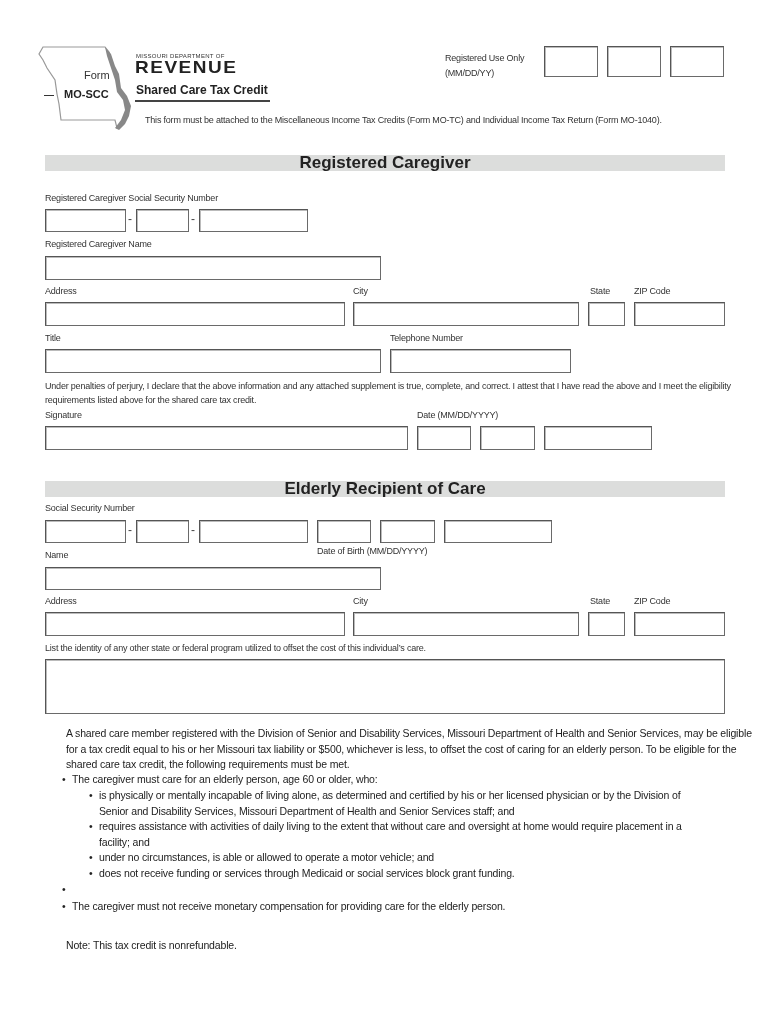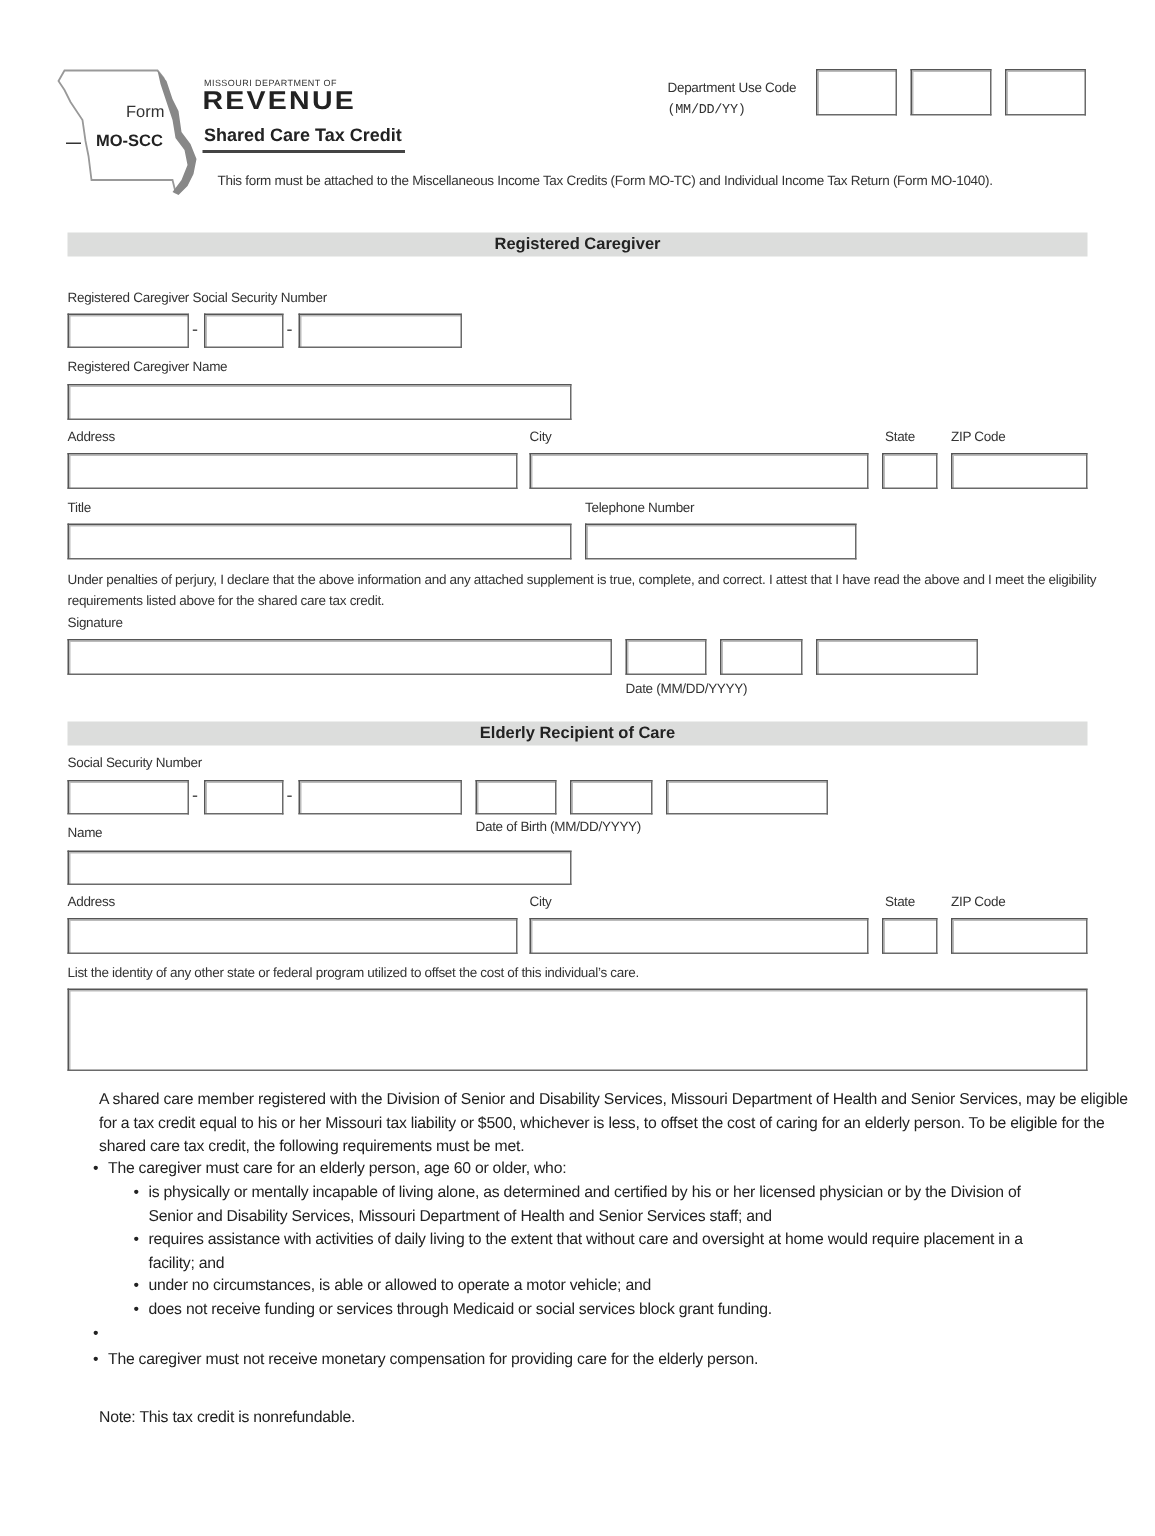--- a/index.html
+++ b/index.html
@@ -5,21 +5,21 @@
     html, body { margin: 0; padding: 0; background: #ffffff; }
     body { width: 770px; height: 1024px; position: relative; overflow: hidden;
            font-family: "Liberation Sans", sans-serif; color: #222; }
     .abs { position: absolute; }
     .lbl { position: absolute; font-size: 9px; color: #333; letter-spacing: -0.2px; white-space: nowrap; }
     .box { position: absolute; box-sizing: border-box; border: 1px solid #6a6a6a;
            border-top-color: #555; border-left-color: #555; background: #fff;
            box-shadow: inset 1px 1px 0 #bbb; }
     .dash { position: absolute; font-size: 12px; color: #444; }
     .sec-bar { position: absolute; left: 45px; width: 680px; height: 16px; background: #dcdddc;
-               font-size: 11px; font-weight: bold; color: #222; text-align: center; line-height: 16px; }
+               font-size: 17px; font-weight: bold; color: #222; text-align: center; line-height: 16px; }
     .para { position: absolute; left: 45px; width: 690px; font-size: 10.5px; line-height: 15.5px; color: #222; letter-spacing: -0.15px; margin-left: 21px; }
     .bullet { position: absolute; font-size: 10.5px; line-height: 15.5px; color: #222; letter-spacing: -0.15px; }
     .bullet .dot { position: absolute; left: -10px; }
   </style>
 </head>
 <body>
 
 <div>
   <svg class="abs" style="left:33px;top:44px;" width="105" height="86" viewBox="0 0 105 86">
     <path d="M10 3 L72 3 L76 8 L80 22 L84 30 L86 44 L92 52 L96 62 L94 72 L90 80 L84 84 L82 76 L28 76 L26 60 L24 50 L22 36 L14 24 L10 16 L6 10 Z" fill="#fff" stroke="#999" stroke-width="1.2"></path>
@@ -28,22 +28,22 @@
   <div class="abs" style="left:84px;top:69px;font-size:11px;color:#333;">Form</div>
   <div class="abs" style="left:44px;top:95px;width:10px;height:1px;background:#333;"></div>
   <div class="abs" style="left:64px;top:88px;font-size:11px;font-weight:bold;color:#222;">MO-SCC</div>
 
   <div class="abs" style="left:136px;top:53px;font-size:6px;color:#333;letter-spacing:0.3px;">MISSOURI DEPARTMENT OF</div>
   <div class="abs" style="left:135px;top:58px;font-size:19px;font-weight:bold;color:#222;letter-spacing:1.5px;transform:scaleY(0.9);transform-origin:left top;">REVENUE</div>
   <div class="abs" style="left:136px;top:83px;font-size:12px;font-weight:bold;color:#222;">Shared Care Tax Credit</div>
   <div class="abs" style="left:135px;top:100px;width:135px;height:1.5px;background:#444;"></div>
   <div class="abs" style="left:145px;top:115px;font-size:9px;color:#333;letter-spacing:-0.2px;white-space:nowrap;">This form must be attached to the Miscellaneous Income Tax Credits (Form MO-TC) and Individual Income Tax Return (Form MO-1040).</div>
 
-  <div class="lbl" style="left:445px;top:53px;">Department Use Code</div>
-  <div class="lbl" style="left:445px;top:68px;font-family:Liberation Mono, monospace;">(MM/DD/YY)</div>
+  <div class="lbl" style="left:445px;top:53px;">Registered Use Only</div>
+  <div class="lbl" style="left:445px;top:68px;">(MM/DD/YY)</div>
   <div class="box" style="left:544px;top:46px;width:54px;height:31px;"></div>
   <div class="box" style="left:607px;top:46px;width:54px;height:31px;"></div>
   <div class="box" style="left:670px;top:46px;width:54px;height:31px;"></div>
 </div>
 
 <div class="sec-bar" style="top:155px;">Registered Caregiver</div>
 
 <div class="lbl" style="left:45px;top:193px;">Registered Caregiver Social Security Number</div>
 <div class="box" style="left:45px;top:209px;width:81px;height:23px;"></div>
 <div class="dash" style="left:128px;top:212px;">-</div>
@@ -63,21 +63,21 @@
 <div class="box" style="left:588px;top:302px;width:37px;height:24px;"></div>
 <div class="box" style="left:634px;top:302px;width:91px;height:24px;"></div>
 
 <div class="lbl" style="left:45px;top:333px;">Title</div>
 <div class="lbl" style="left:390px;top:333px;">Telephone Number</div>
 <div class="box" style="left:45px;top:349px;width:336px;height:24px;"></div>
 <div class="box" style="left:390px;top:349px;width:181px;height:24px;"></div>
 
 <div class="abs" style="left:45px;top:379px;width:690px;font-size:9px;line-height:14px;color:#333;letter-spacing:-0.2px;">Under penalties of perjury, I declare that the above information and any attached supplement is true, complete, and correct. I attest that I have read the above and I meet the eligibility requirements listed above for the shared care tax credit.</div>
 <div class="lbl" style="left:45px;top:410px;">Signature</div>
-<div class="lbl" style="left:417px;top:410px;margin-top:44px;">Date (MM/DD/YYYY)</div>
+<div class="lbl" style="left:417px;top:410px;">Date (MM/DD/YYYY)</div>
 <div class="box" style="left:45px;top:426px;width:363px;height:24px;"></div>
 <div class="box" style="left:417px;top:426px;width:54px;height:24px;"></div>
 <div class="box" style="left:480px;top:426px;width:55px;height:24px;"></div>
 <div class="box" style="left:544px;top:426px;width:108px;height:24px;"></div>
 
 <div class="sec-bar" style="top:481px;">Elderly Recipient of Care</div>
 
 <div class="lbl" style="left:45px;top:503px;">Social Security Number</div>
 <div class="lbl" style="left:317px;top:503px;margin-top:43px;">Date of Birth (MM/DD/YYYY)</div>
 <div class="box" style="left:45px;top:520px;width:81px;height:23px;"></div>

